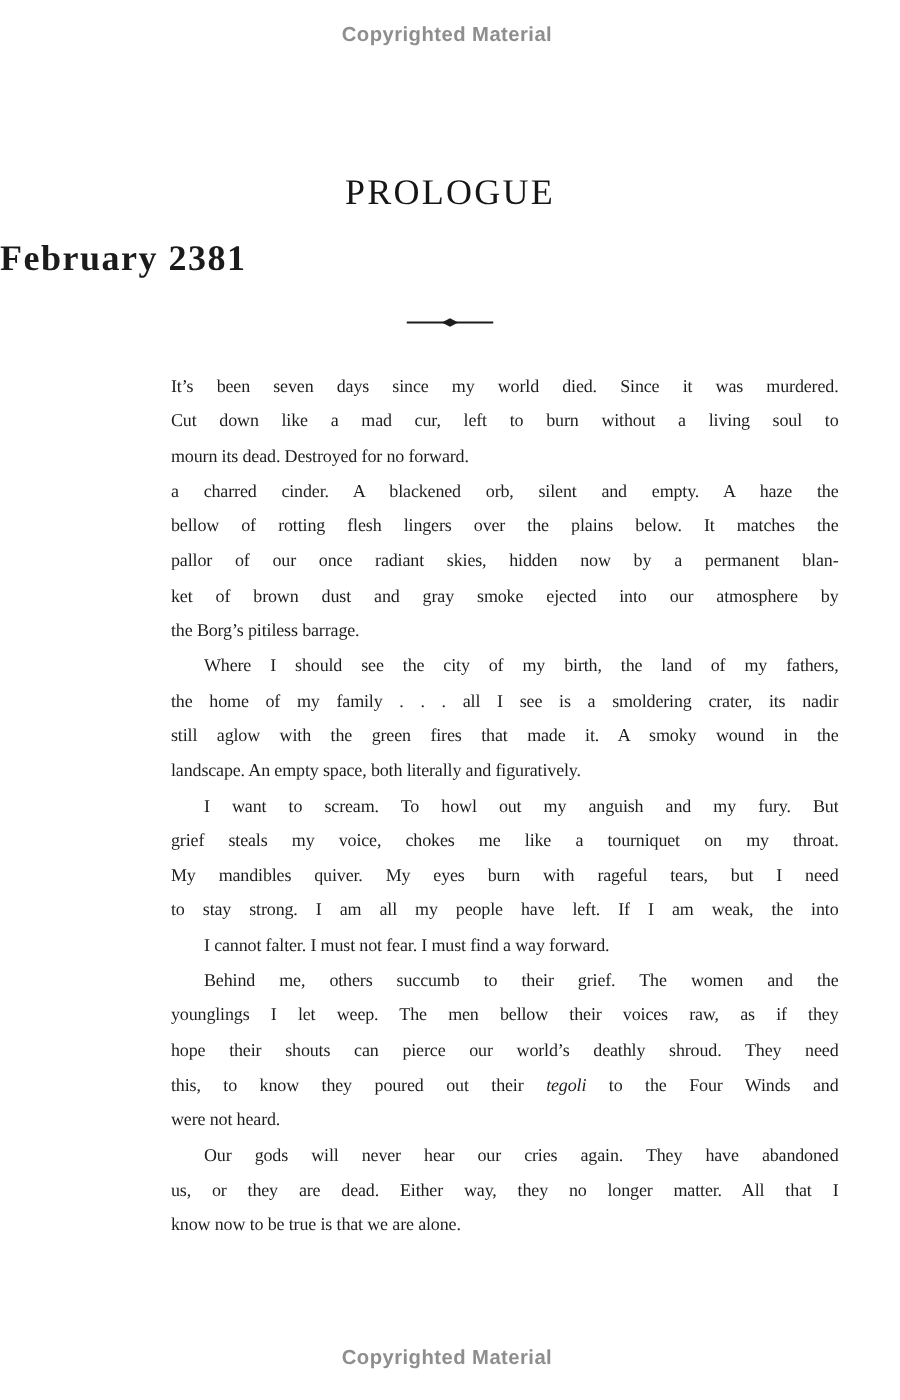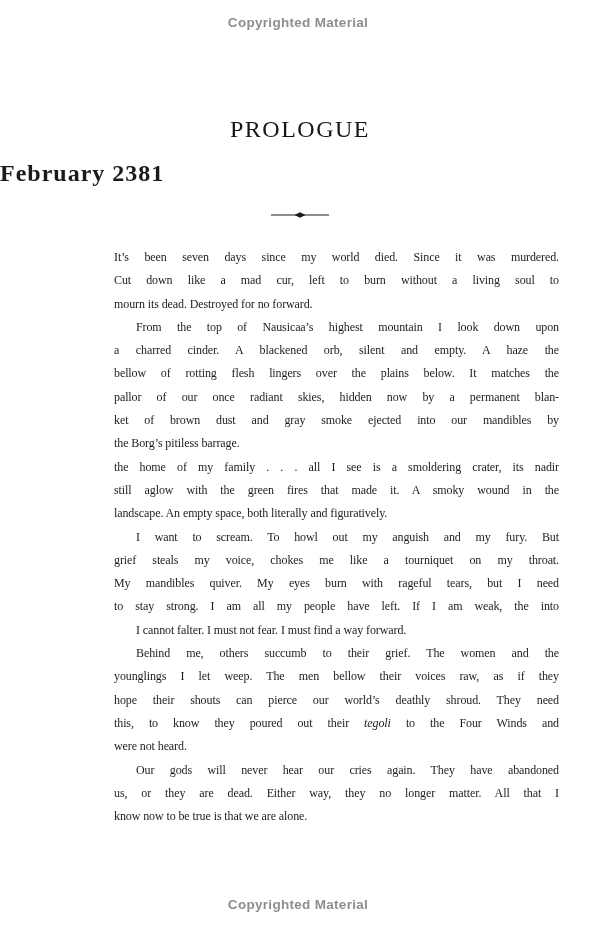--- a/index.html
+++ b/index.html
@@ -89,28 +89,28 @@
     </svg>
   </div>
 
   <div class="text-block">
       <div class="para">
         <div class="line">It’s been seven days since my world died. Since it was murdered.</div>
         <div class="line">Cut down like a mad cur, left to burn without a living soul to</div>
         <div class="line last">mourn its dead. Destroyed for no forward.</div>
       </div>
       <div class="para">
-        <div class="line indent">From the top of Nausicaa’s highest mountain I look down upon</div>
         <div class="line">a charred cinder. A blackened orb, silent and empty. A haze the</div>
         <div class="line">bellow of rotting flesh lingers over the plains below. It matches the</div>
         <div class="line">pallor of our once radiant skies, hidden now by a permanent blan-</div>
-        <div class="line">ket of brown dust and gray smoke ejected into our mandibles by</div>
+        <div class="line">ket of brown dust and gray smoke ejected into our atmosphere by</div>
         <div class="line last">the Borg’s pitiless barrage.</div>
       </div>
       <div class="para">
+        <div class="line indent">Where I should see the city of my birth, the land of my fathers,</div>
         <div class="line">the home of my family . . . all I see is a smoldering crater, its nadir</div>
         <div class="line">still aglow with the green fires that made it. A smoky wound in the</div>
         <div class="line last">landscape. An empty space, both literally and figuratively.</div>
       </div>
       <div class="para">
         <div class="line indent">I want to scream. To howl out my anguish and my fury. But</div>
         <div class="line">grief steals my voice, chokes me like a tourniquet on my throat.</div>
         <div class="line">My mandibles quiver. My eyes burn with rageful tears, but I need</div>
         <div class="line">to stay strong. I am all my people have left. If I am weak, the into</div>
       </div>

